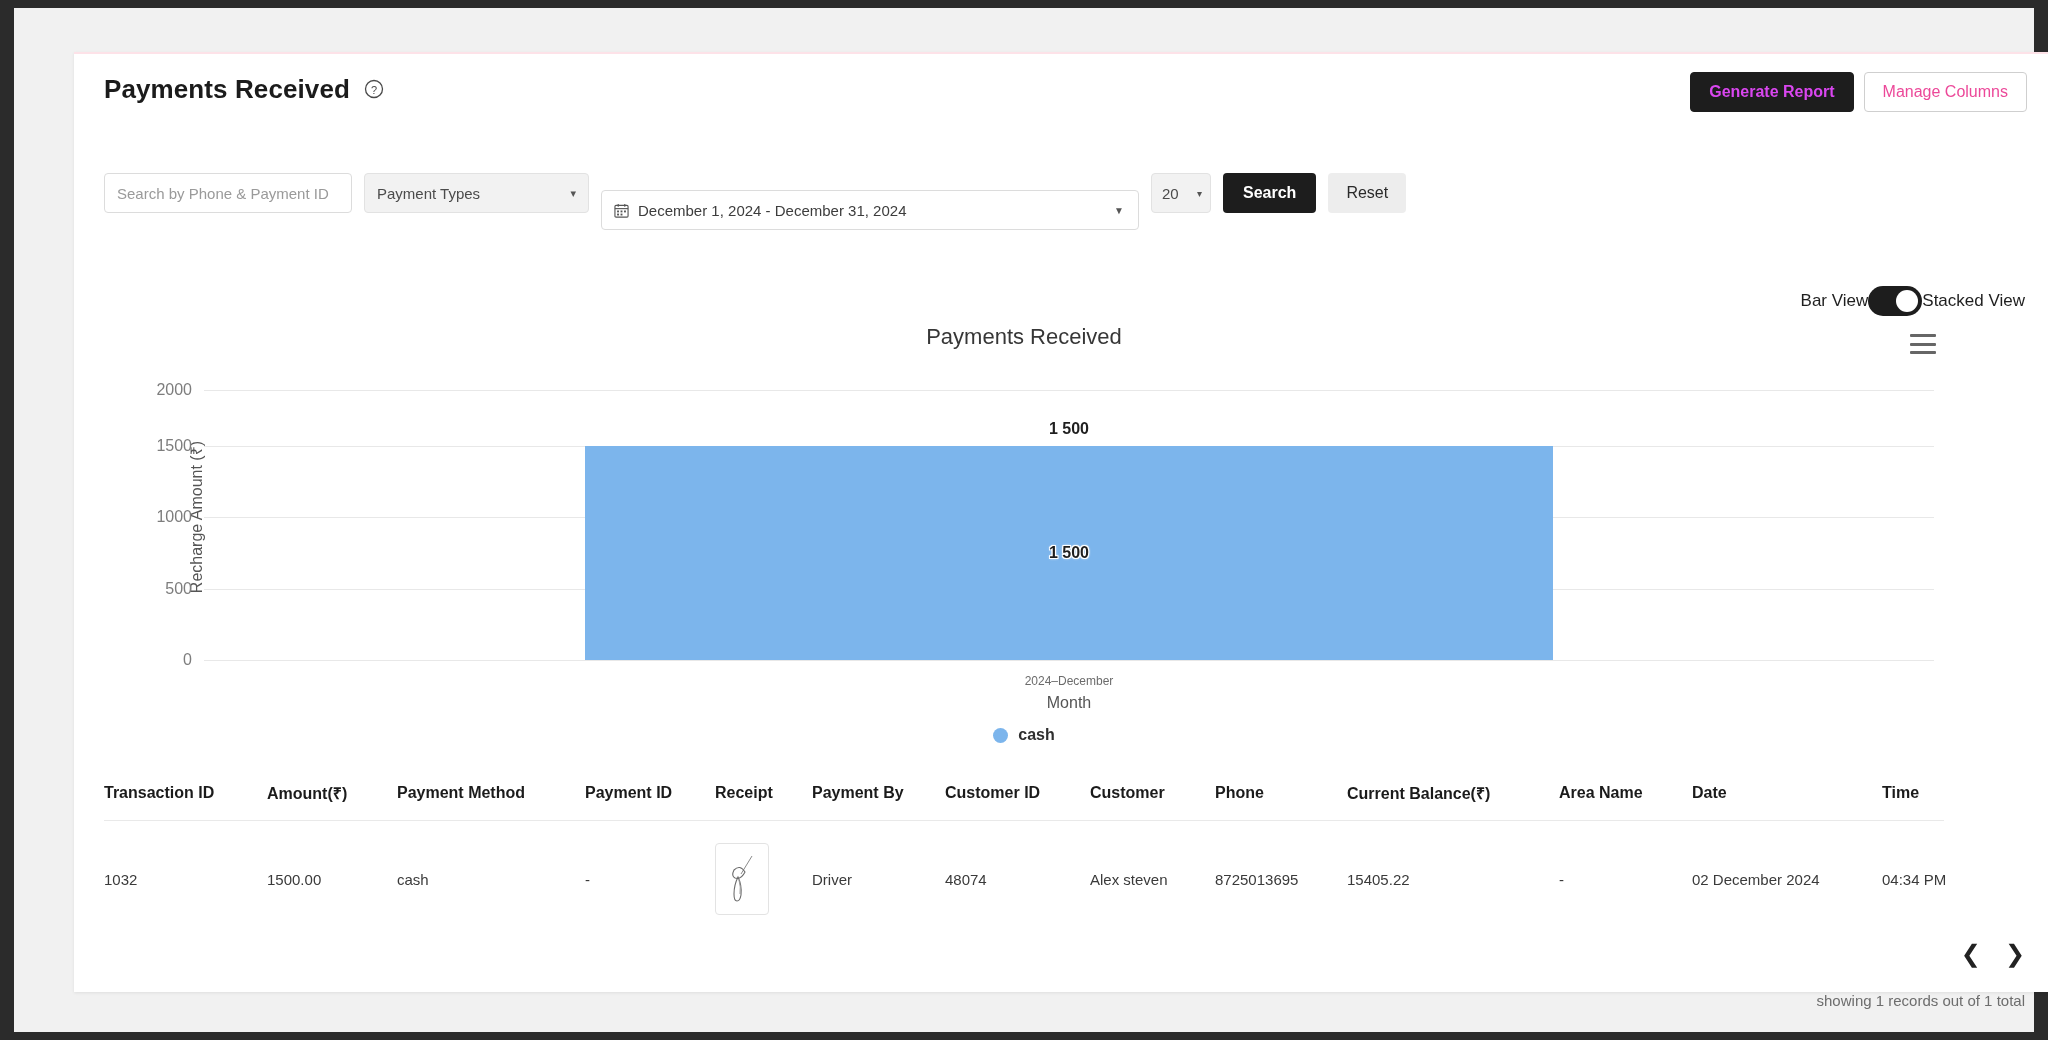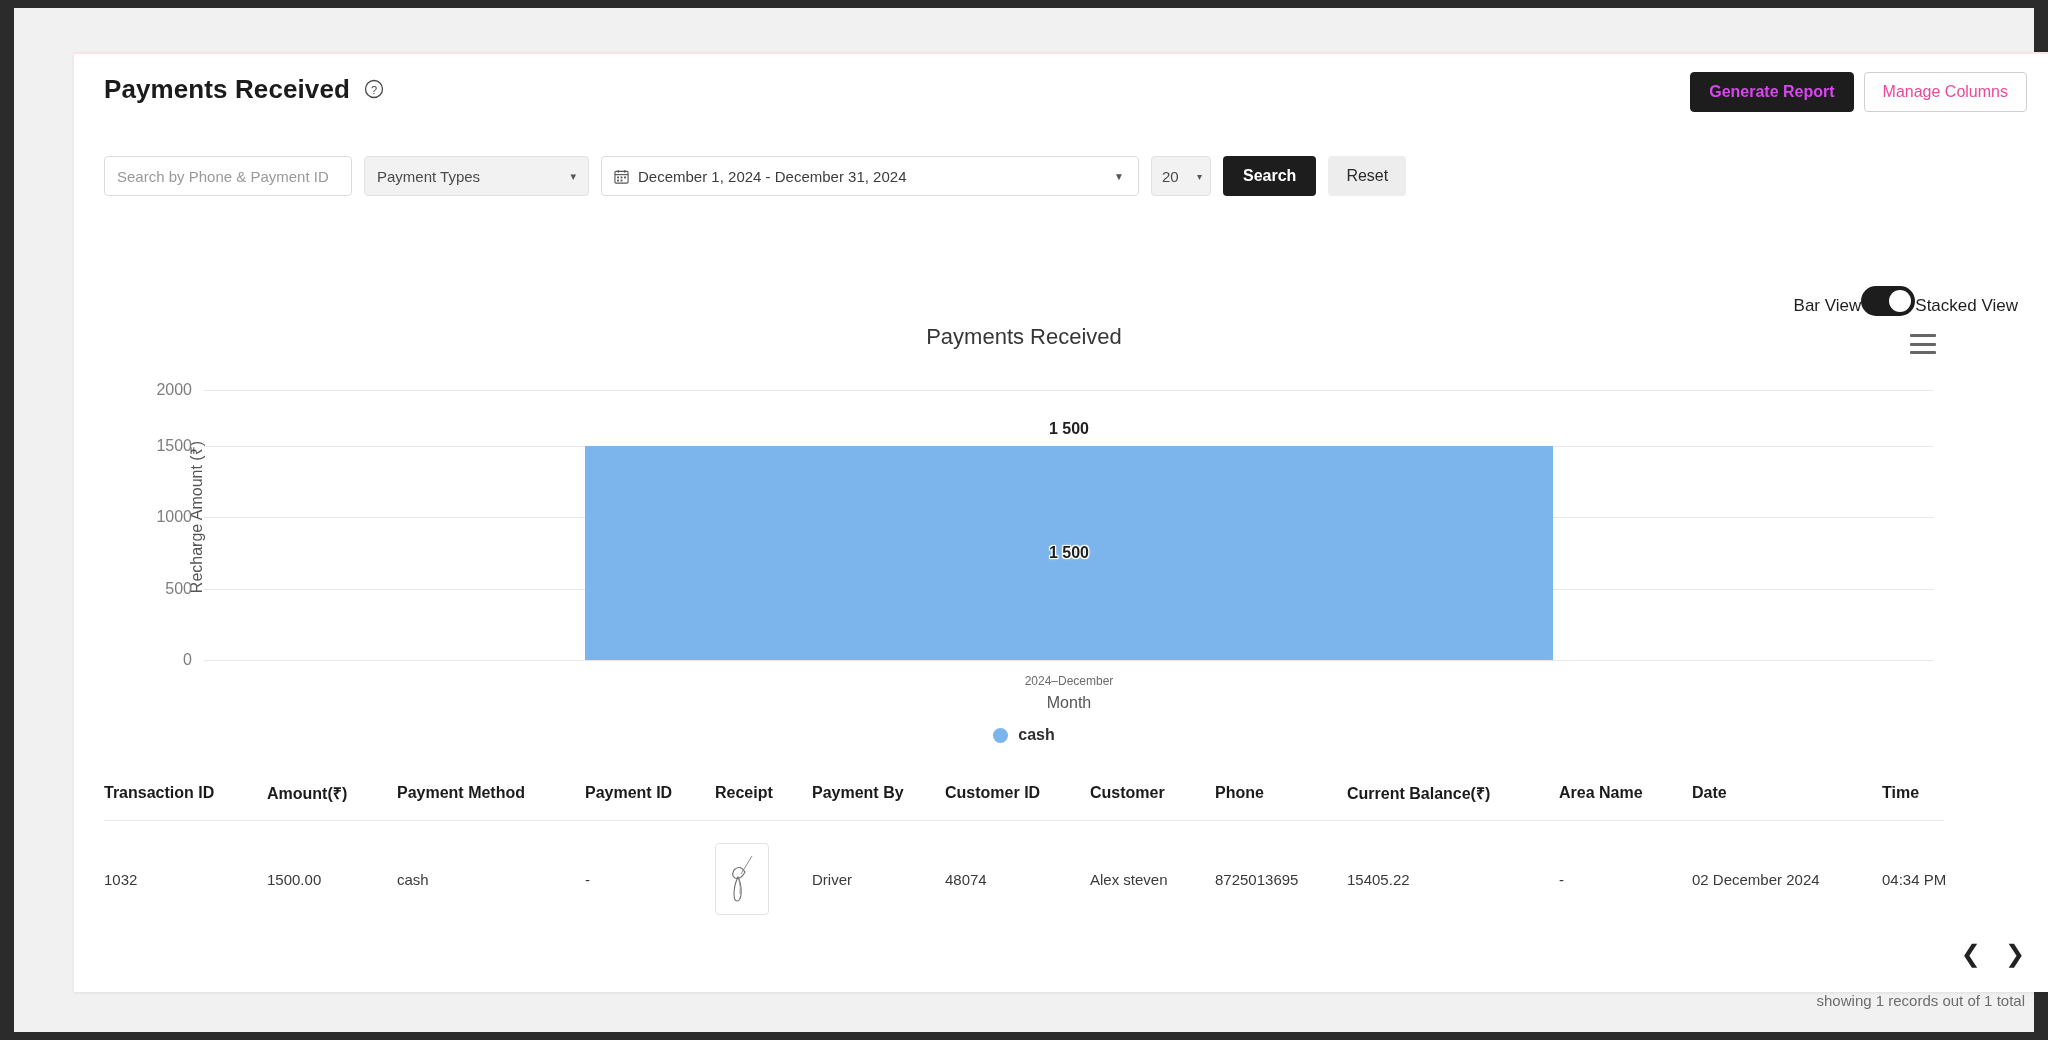--- a/index.html
+++ b/index.html
@@ -111,20 +111,21 @@
   }
   .f-date {
     position: relative;
     width: 538px; height: 40px;
     background: #fff;
     border: 1px solid #dcdcdc; border-radius: 4px;
     display: flex; align-items: center;
     padding: 0 12px;
     font-size: 15px; color: #3d3d3d;
     cursor: pointer;
+    margin-top: 34px;
   }
   .cal-icon { margin-right: 9px; display:flex; }
   .f-date .caret {
     position: absolute; right: 14px; top: 50%;
     transform: translateY(-50%);
     font-size: 10px; color: #555;
   }
   .f-count {
     position: relative;
     width: 60px; height: 40px;
@@ -145,22 +146,22 @@
   .btn-reset {
     background: #ededed; color: #2a2a2a; border: none;
     height: 40px; padding: 0 18px; border-radius: 4px;
     font-size: 16px; cursor: pointer;
     font-family: "Liberation Sans", sans-serif;
   }
 
   
   .view-toggle {
     position: absolute;
-    right: 39px; top: 232px;
-    display: flex; align-items: flex-end; 
+    right: 32px; top: 232px;
+    display: flex; align-items: center; 
   }
   .vt-label { font-size: 17px; color: #1f1f1f; font-weight: 500; }
   .switch {
     width: 54px; height: 30px;
     border-radius: 15px;
     background: #1d1d1d;
     position: relative;
     cursor: pointer;
   }
   .switch .knob {

